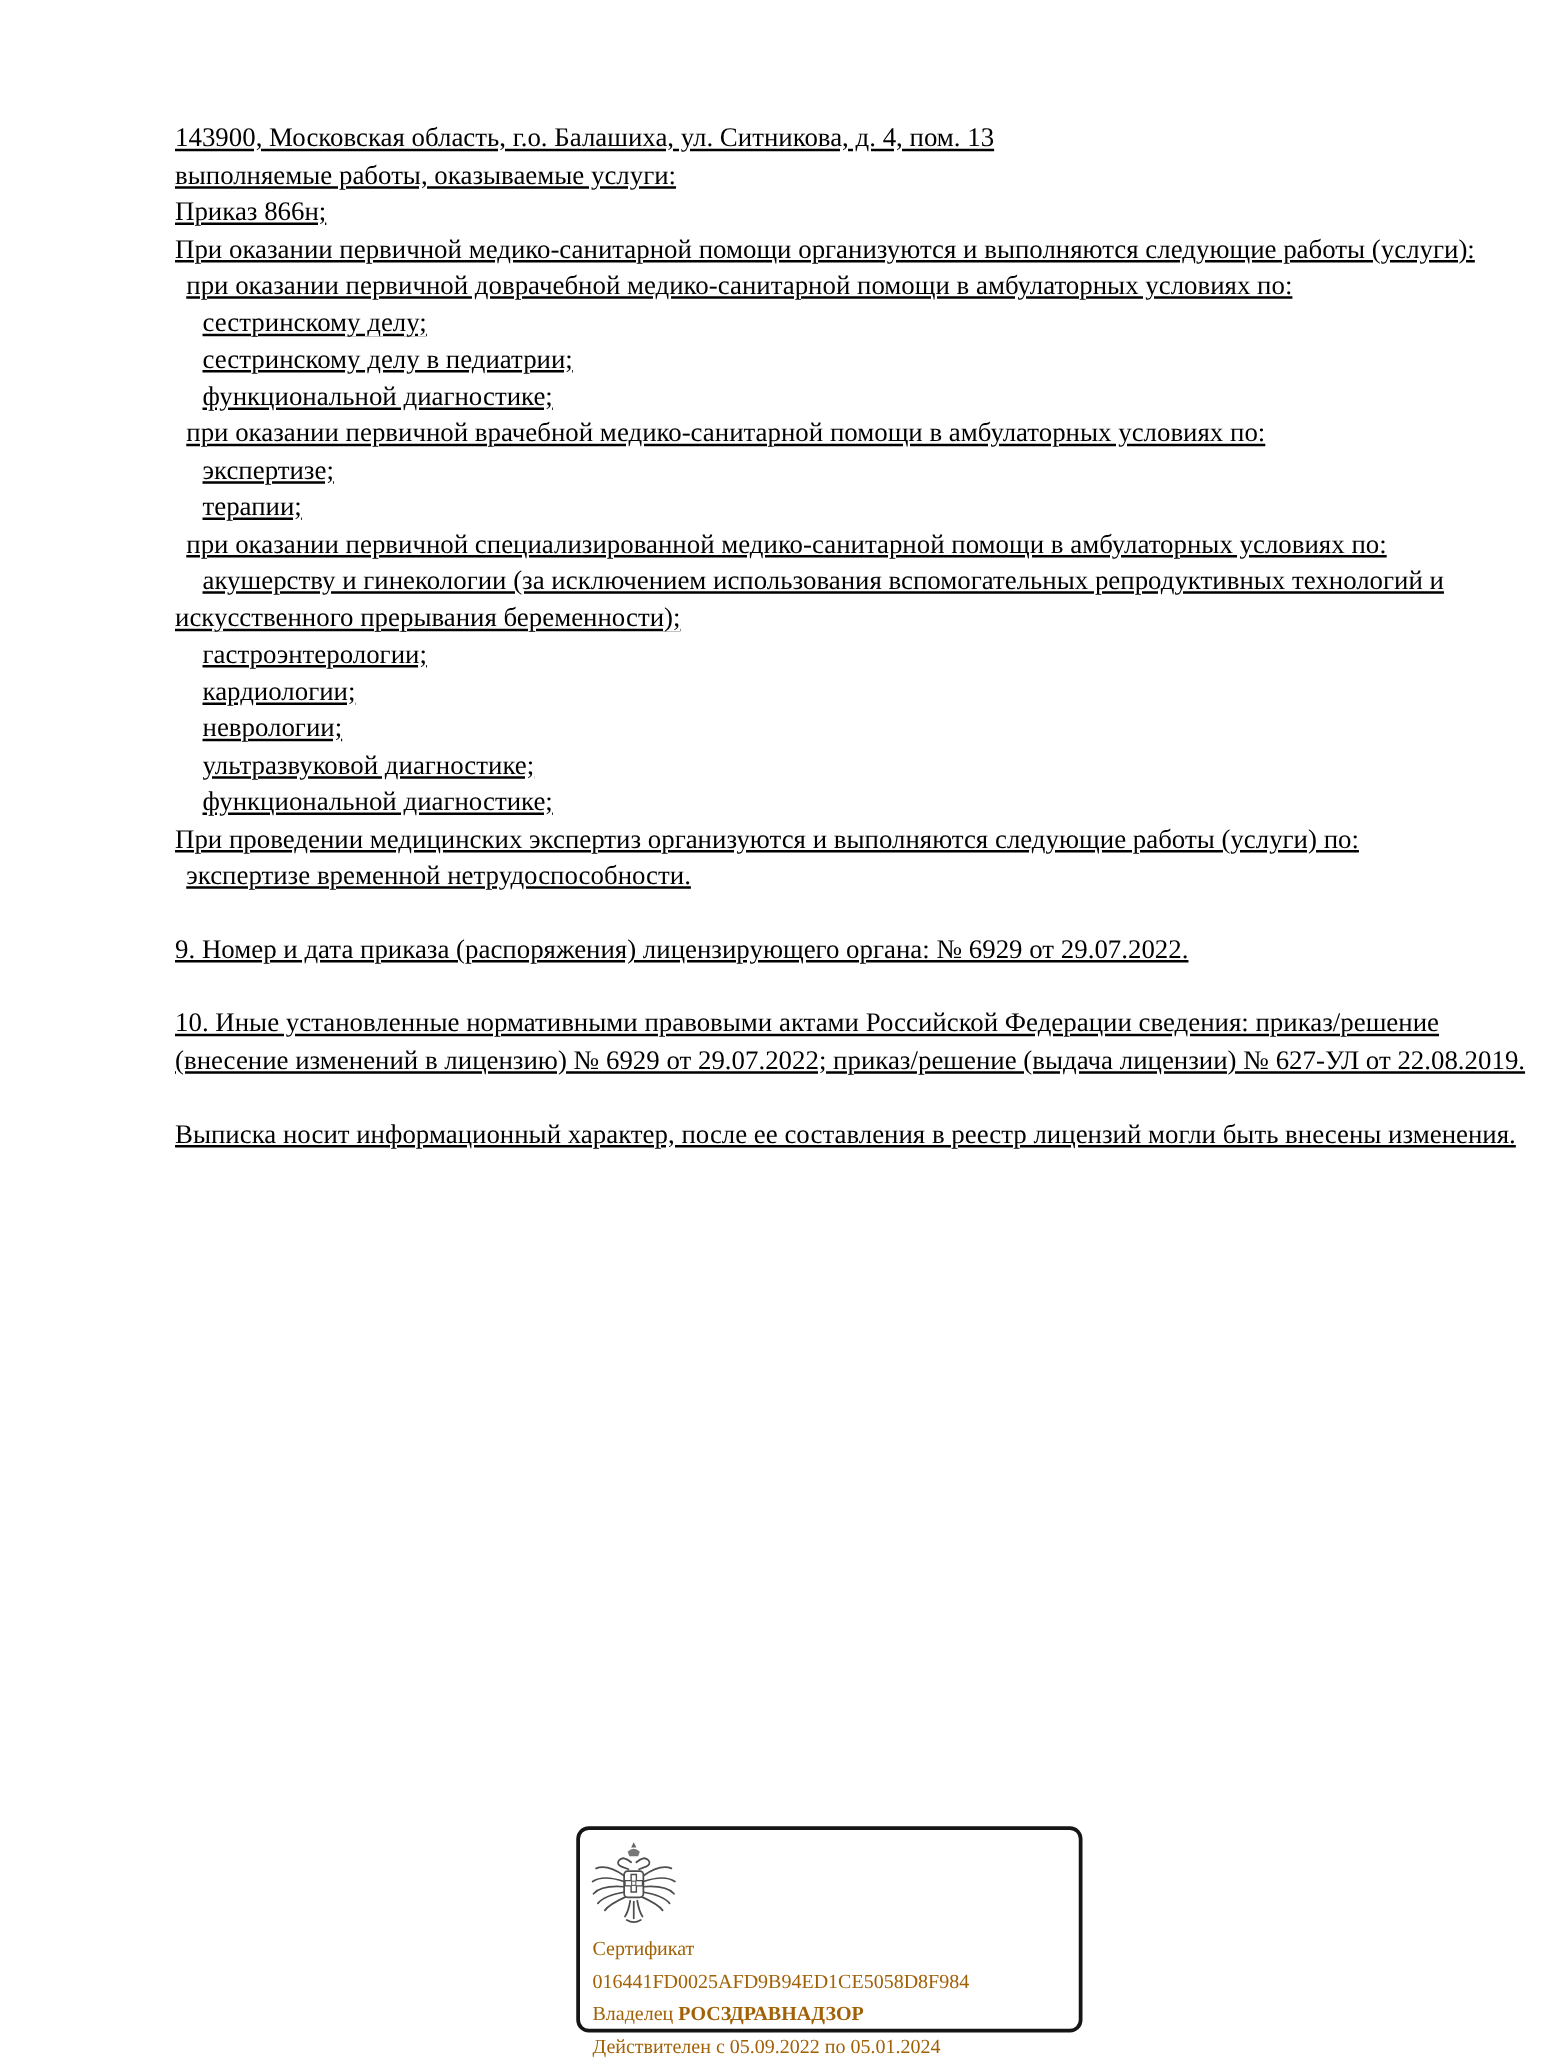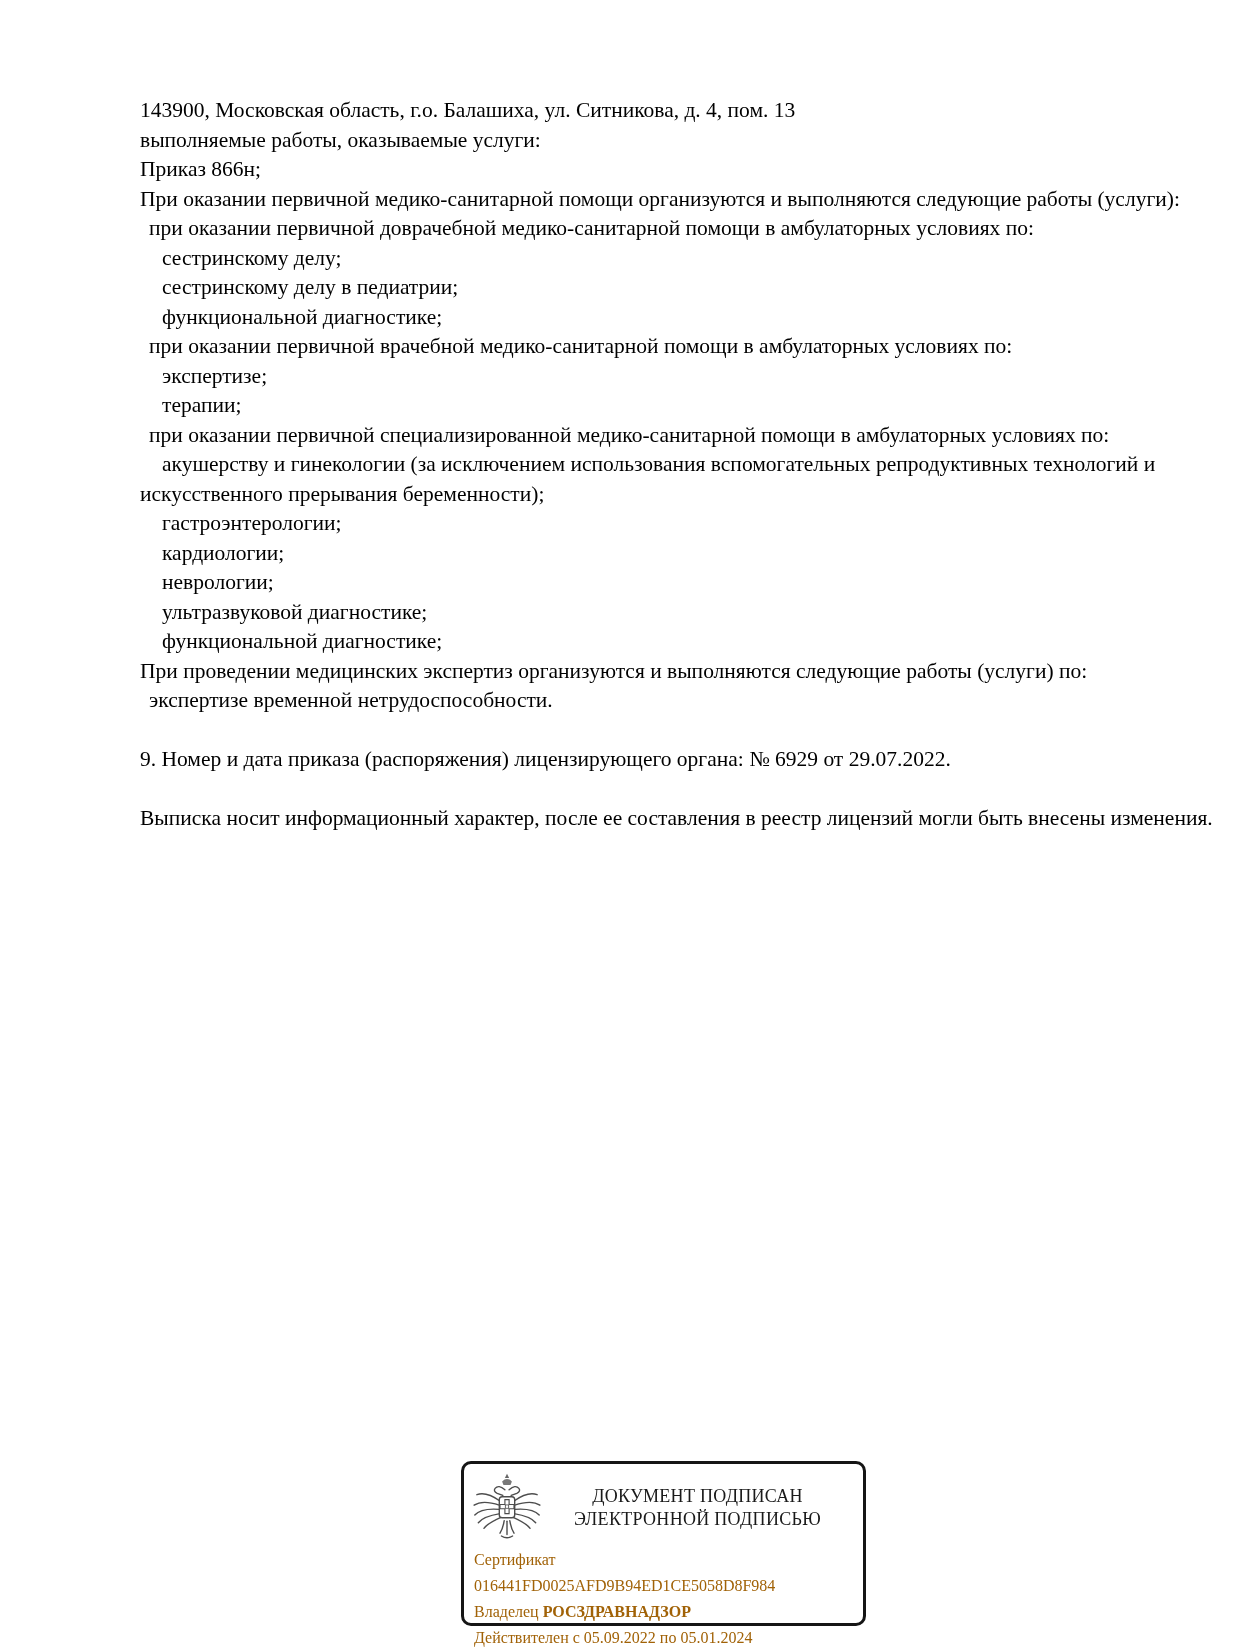--- a/index.html
+++ b/index.html
@@ -11,21 +11,21 @@
     position: relative;
     overflow: hidden;
   }
   .page { position: relative; width: 1240px; height: 1650px; background: #fff; }
 
   
   .doc {
     position: absolute; left: 140px; top: 96px; width: 1090px;
     font-size: 21.5px; line-height: 29.5px; text-align: left;
   }
-  .doc p { margin: 0; padding: 0; }
+  .doc p { margin: 0; padding: 0; text-decoration: underline; }
   .doc p.ind1 { text-indent: 9px; }
   .doc p.ind2 { text-indent: 22px; }
   .doc p.gap { margin-top: 29.5px; }
 
   
   .stamp {
     position: absolute; left: 461px; top: 1461px;
     width: 405px; height: 165px; box-sizing: border-box;
     border: 3px solid #151515; border-radius: 10px;
     background: #ffffff;
@@ -62,20 +62,21 @@
       <p class="ind1">при оказании первичной специализированной медико-санитарной помощи в амбулаторных условиях по:</p>
       <p class="ind2">акушерству и гинекологии (за исключением использования вспомогательных репродуктивных технологий и искусственного прерывания беременности);</p>
       <p class="ind2">гастроэнтерологии;</p>
       <p class="ind2">кардиологии;</p>
       <p class="ind2">неврологии;</p>
       <p class="ind2">ультразвуковой диагностике;</p>
       <p class="ind2">функциональной диагностике;</p>
       <p class="">При проведении медицинских экспертиз организуются и выполняются следующие работы (услуги) по:</p>
       <p class="ind1">экспертизе временной нетрудоспособности.</p>
       <p class=" gap">9. Номер и дата приказа (распоряжения) лицензирующего органа: № 6929 от 29.07.2022.</p>
+      <p class=" gap">10. Иные установленные нормативными правовыми актами Российской Федерации сведения: приказ/решение (внесение изменений в лицензию) № 6929 от 29.07.2022; приказ/решение (выдача лицензии) № 627-УЛ от 22.08.2019.</p>
       <p class=" gap">Выписка носит информационный характер, после ее составления в реестр лицензий могли быть внесены изменения.</p>
     </div>
 
   <div class="stamp">
     <div class="stamp-top">
       <span class="emblem">
         <svg viewBox="0 0 100 104" xmlns="http://www.w3.org/2000/svg">
           <g stroke="#4d4d4d" fill="none" stroke-width="2" stroke-linejoin="round" stroke-linecap="round">
             <path d="M50 3 L53 9 L47 9 Z" fill="#666" stroke="none"></path>
             <path d="M43 14 Q50 7 57 14 L55 19 L45 19 Z" fill="#777" stroke="none"></path>
@@ -94,24 +95,20 @@
             <path d="M46 70 Q44 82 40 88"></path>
             <path d="M50 71 L50 90"></path>
             <path d="M54 70 Q56 82 60 88"></path>
             <path d="M42 92 Q50 97 58 92"></path>
           </g>
           <rect x="39" y="36" width="22" height="30" rx="4" fill="#ffffff" stroke="#4d4d4d" stroke-width="2"></rect>
           <path d="M47 40 h6 v7 h7 v6 h-7 v7 h-6 v-7 h-7 v-6 h7 Z" fill="none" stroke="#4d4d4d" stroke-width="1.6"></path>
           <rect x="47.6" y="47.6" width="4.8" height="4.8" fill="none" stroke="#4d4d4d" stroke-width="1.2"></rect>
         </svg>
       </span>
-      <div class="stamp-title">
-        <div>ДОКУМЕНТ ПОДПИСАН</div>
-        <div>ЭЛЕКТРОННОЙ ПОДПИСЬЮ</div>
-      </div>
     </div>
     <div class="stamp-lines">
       <div><span>Сертификат</span> <span>016441FD0025AFD9B94ED1CE5058D8F984</span></div>
       <div><span>Владелец</span> <b>РОСЗДРАВНАДЗОР</b></div>
       <div>Действителен с 05.09.2022 по 05.01.2024</div>
     </div>
   </div>
 
 </div>
 

